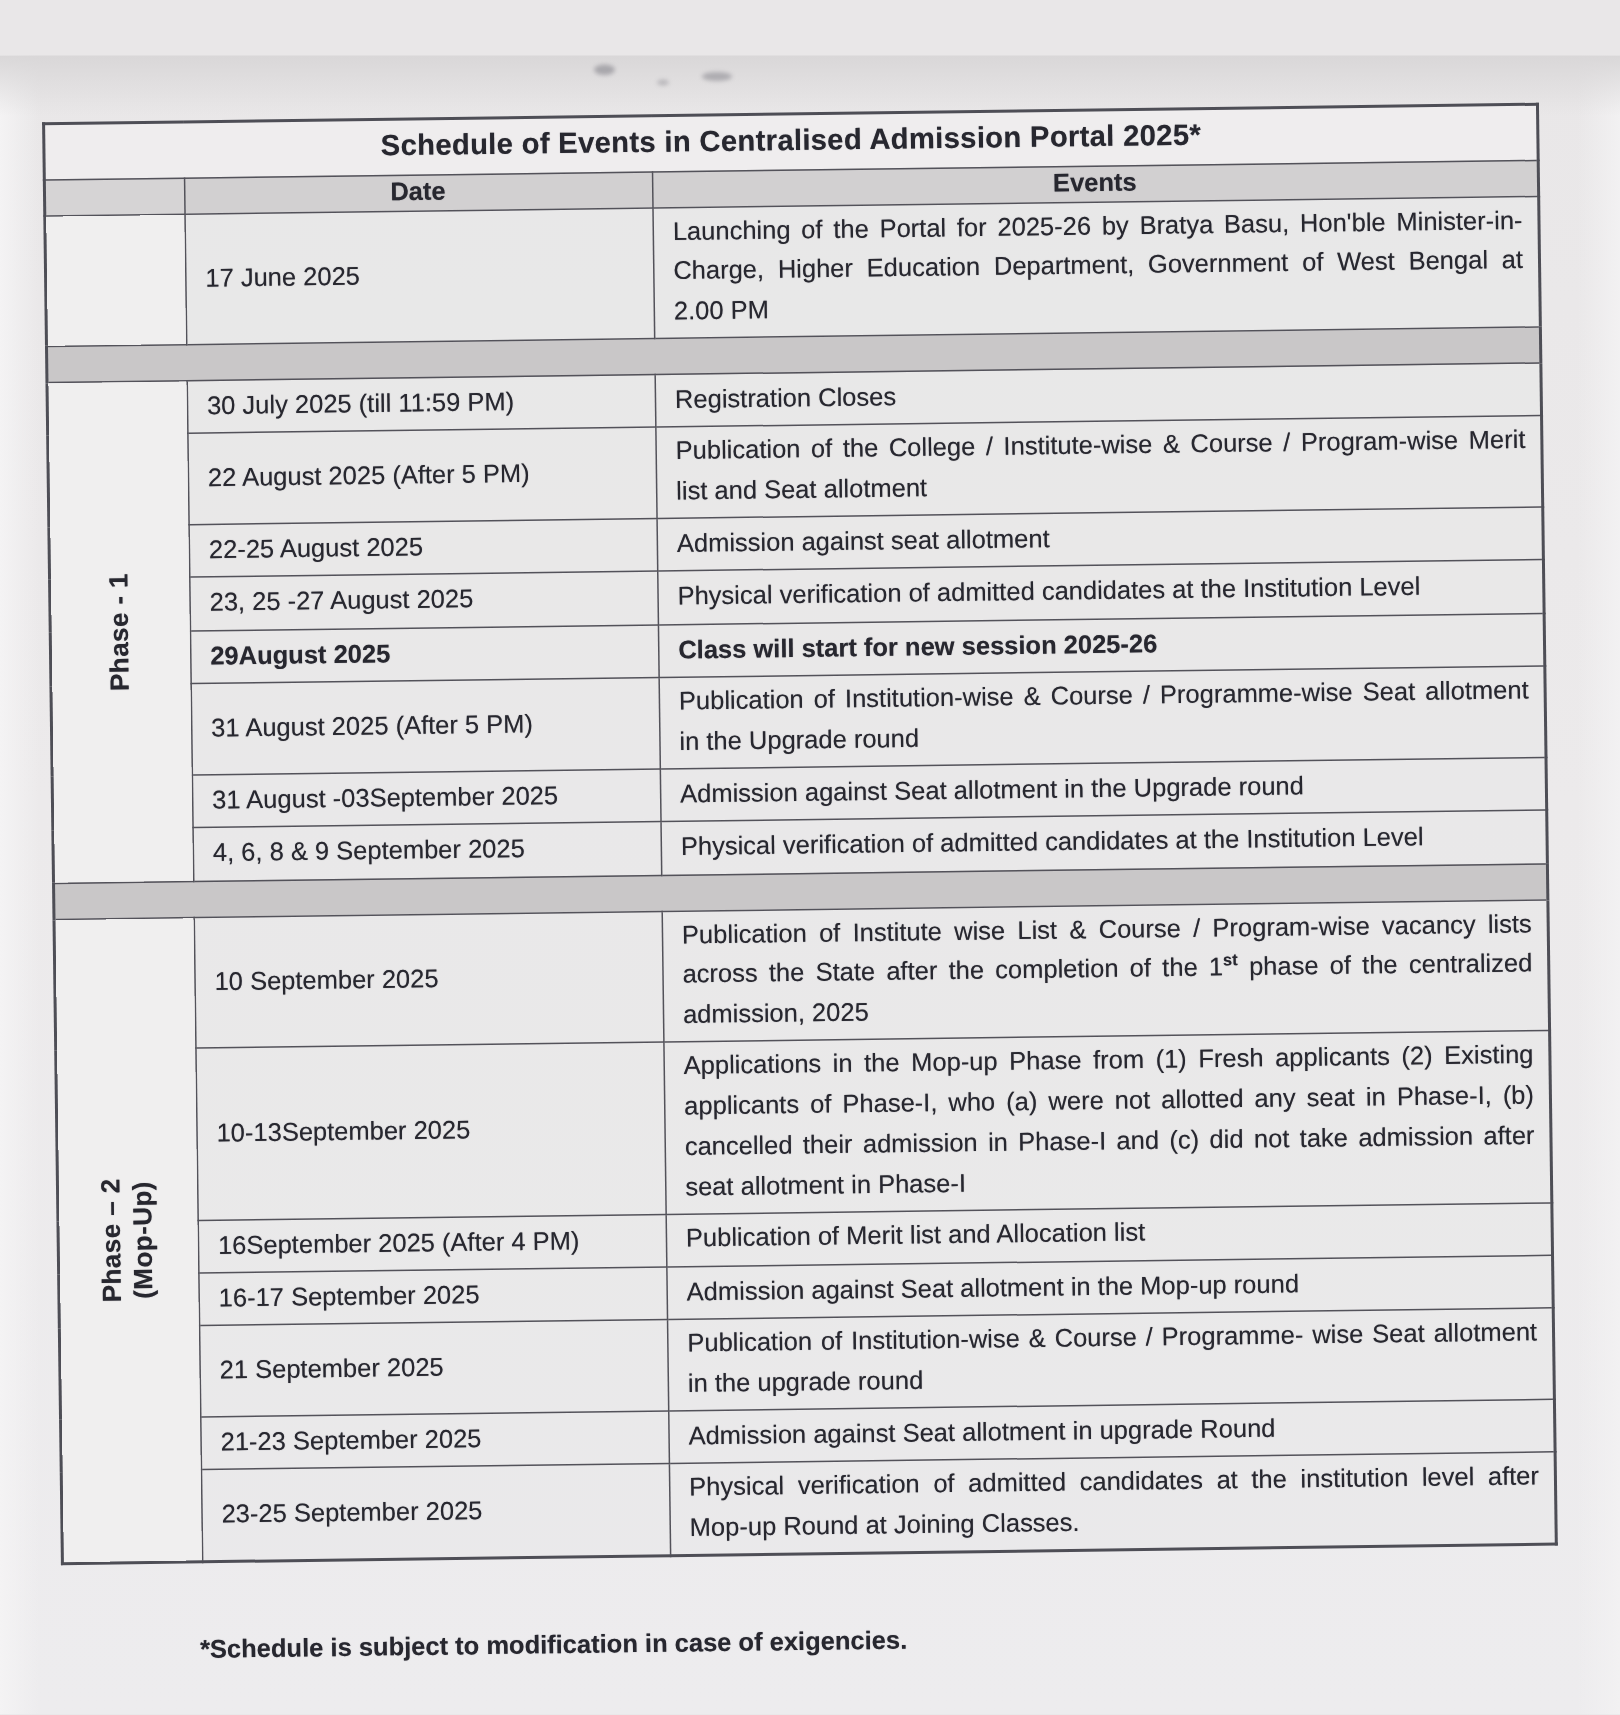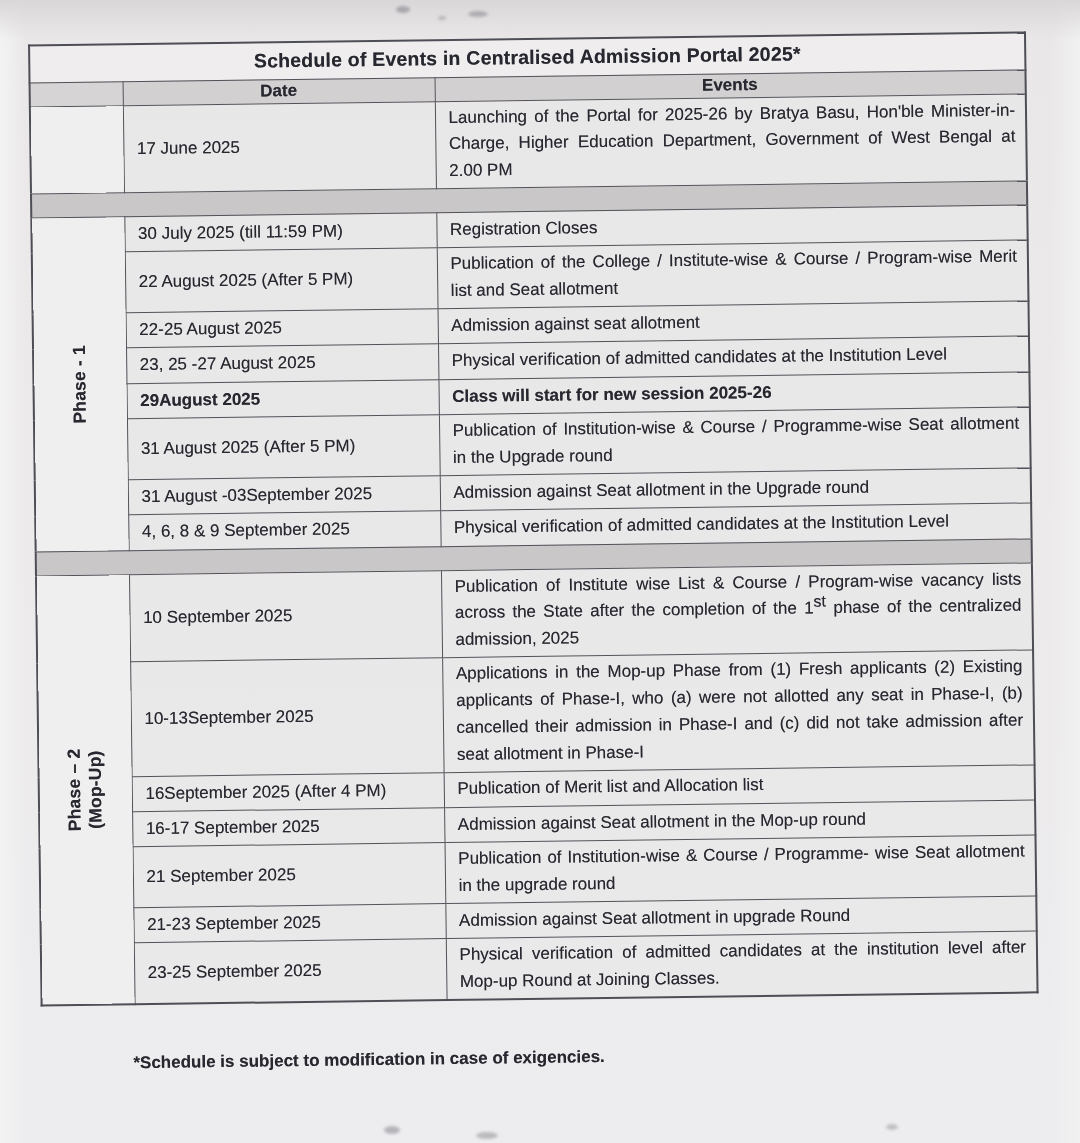--- a/index.html
+++ b/index.html
@@ -11,20 +11,21 @@
     overflow: hidden;
     position: relative;
   }
   .page {
     position: absolute; inset: 0;
     background:
       linear-gradient(180deg, #d9d7d8 0px, rgba(217,215,216,0) 40px),
       linear-gradient(90deg, #f4f3f4 0px, rgba(244,243,244,0) 26px, rgba(244,243,244,0) 1052px, #f2f1f2 1080px),
       linear-gradient(180deg, #e9e7e8 0%, #eceaeb 45%, #edecee 100%);
     color: #27272f;
+    margin-top: 37px;
   }
   .tilt {
     position: absolute;
     left: 28px; top: 38px;
     width: 996px;
     transform: rotate(-0.75deg);
     transform-origin: 50% 0;
   }
   table.schedule {
     width: 996px;
@@ -89,21 +90,21 @@
   }
   td.event-cell {
     font-size: 17px;
     padding: 3px 10px 3px 13px;
     vertical-align: middle;
     line-height: 1.58;
     text-align: justify;
     text-justify: inter-word;
     background: rgba(232,230,231,0.25);
   }
-  td.event-cell sup { font-size: 16px; line-height: 0; }
+  td.event-cell sup { font-size: 11px; line-height: 0; font-weight: bold; }
   .bold { font-weight: bold; }
   .footnote {
     margin: 48px 0 0 92px;
     font-size: 17px;
     font-weight: bold;
     text-shadow: 0 0 0.6px rgba(42,42,52,0.55);
   }
   .smudge {
     position: absolute;
     background: #7e7d85;

